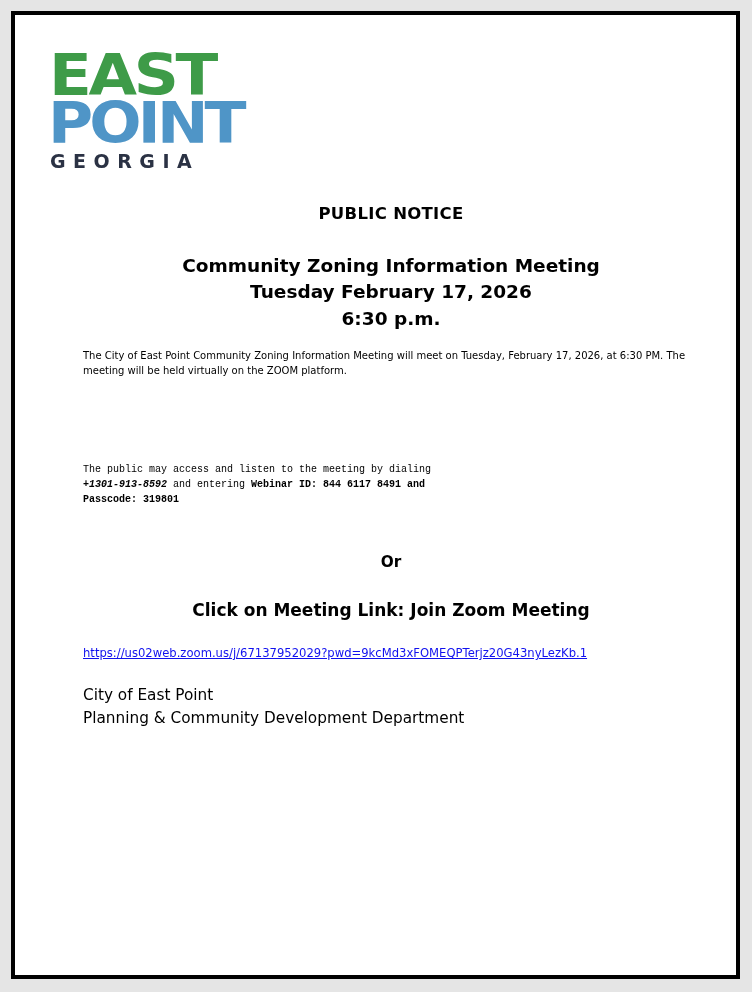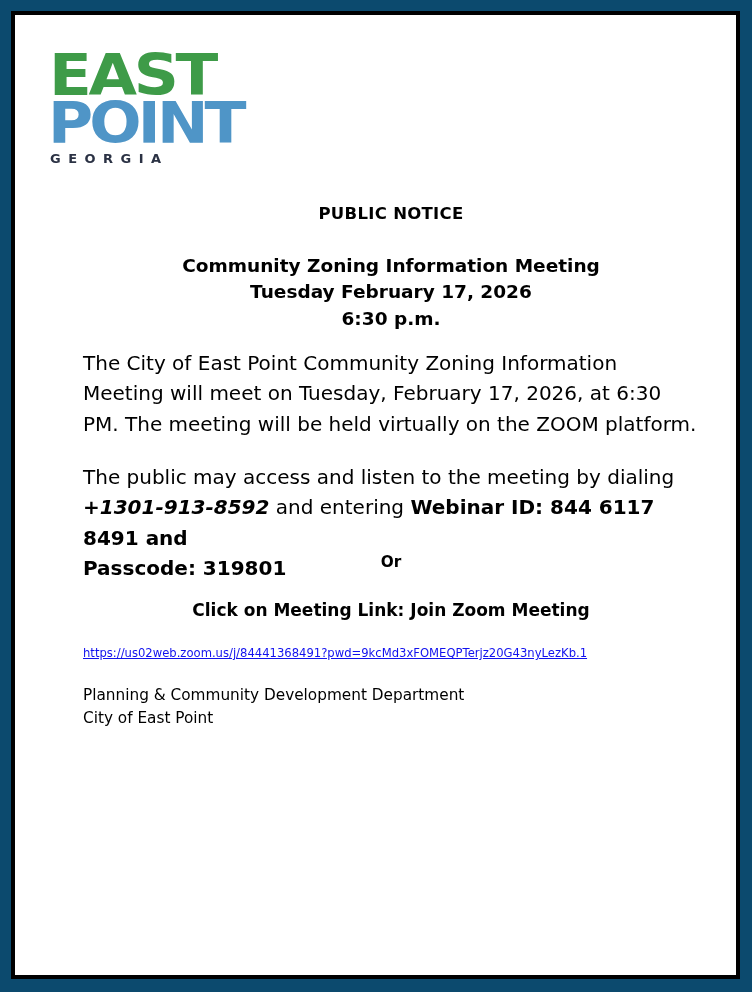--- a/index.html
+++ b/index.html
@@ -13,21 +13,21 @@
     font-family: "DejaVu Sans", sans-serif;
     color: #000000;
     overflow: hidden;
   }
 
   
   #page {
     position: relative;
     width: 752px;
     height: 992px;
-    background: #0c4a6e;
+    background: #e5e5e5;
   }
   #border-frame {
     position: absolute;
     left: 11px;
     top: 11px;
     width: 729px;
     height: 968px;
     border: 4px solid #000000;
     box-sizing: border-box;
     background: #ffffff;
@@ -60,21 +60,21 @@
   #logo-point {
     font-size: 56px;
     letter-spacing: -3.5px;
     color: #4F95C7;
     transform: scaleX(1.10) scaleY(1.02);
     transform-origin: left top;
     margin-top: -8px;
     margin-left: 0px;
   }
   #logo-georgia {
-    font-size: 13px;
+    font-size: 19px;
     font-weight: bold;
     letter-spacing: 7.5px;
     color: #2B3244;
     margin-top: 1px;
     margin-left: 2px;
   }
 
   
   .hd-center {
     position: absolute;
@@ -94,26 +94,26 @@
     font-size: 18.5px;
     line-height: 1.42;
   }
   #meeting-title-block > div { white-space: nowrap; }
 
   
   .body-block {
     position: absolute;
     left: 68px;
     width: 614px;
-    font-size: 20px;
+    font-size: 10px;
     line-height: 1.52;
     text-align: left;
   }
   #para-intro  { top: 333px; }
-  #para-dialin { top: 447px; }
+  #para-dialin { top: 447px; font-family: Liberation Mono, monospace; }
 
   .b { font-weight: bold; }
   .bi { font-weight: bold; font-style: italic; }
 
   #or-line {
     top: 538px;
     font-size: 15.3px;
   }
   #click-link-line {
     top: 585px;
@@ -175,22 +175,22 @@
       <span class="bi">+1301-913-8592</span><span> and entering </span><span class="b">Webinar ID: 844 6117 8491 and</span>
       <br>
       <span class="b">Passcode: 319801</span>
     </div>
 
     <div class="hd-center" id="or-line">Or</div>
 
     <div class="hd-center" id="click-link-line">Click on Meeting Link: Join Zoom Meeting</div>
 
     <div id="zoom-url-wrap">
-      <a id="zoom-url" href="#" title="https://us02web.zoom.us/j/84441368491?pwd=9kcMd3xFOMEQPTerjz20G43nyLezKb.1">https://us02web.zoom.us/j/84441368491?pwd=9kcMd3xFOMEQPTerjz20G43nyLezKb.1</a>
+      <a id="zoom-url" href="#" title="https://us02web.zoom.us/j/84441368491?pwd=9kcMd3xFOMEQPTerjz20G43nyLezKb.1">https://us02web.zoom.us/j/67137952029?pwd=9kcMd3xFOMEQPTerjz20G43nyLezKb.1</a>
     </div>
 
     <div id="footer-block">
+      <div>City of East Point</div>
       <div>Planning &amp; Community Development Department</div>
-      <div>City of East Point</div>
     </div>
 
   </div>
 </div>
 
 </body></html>

